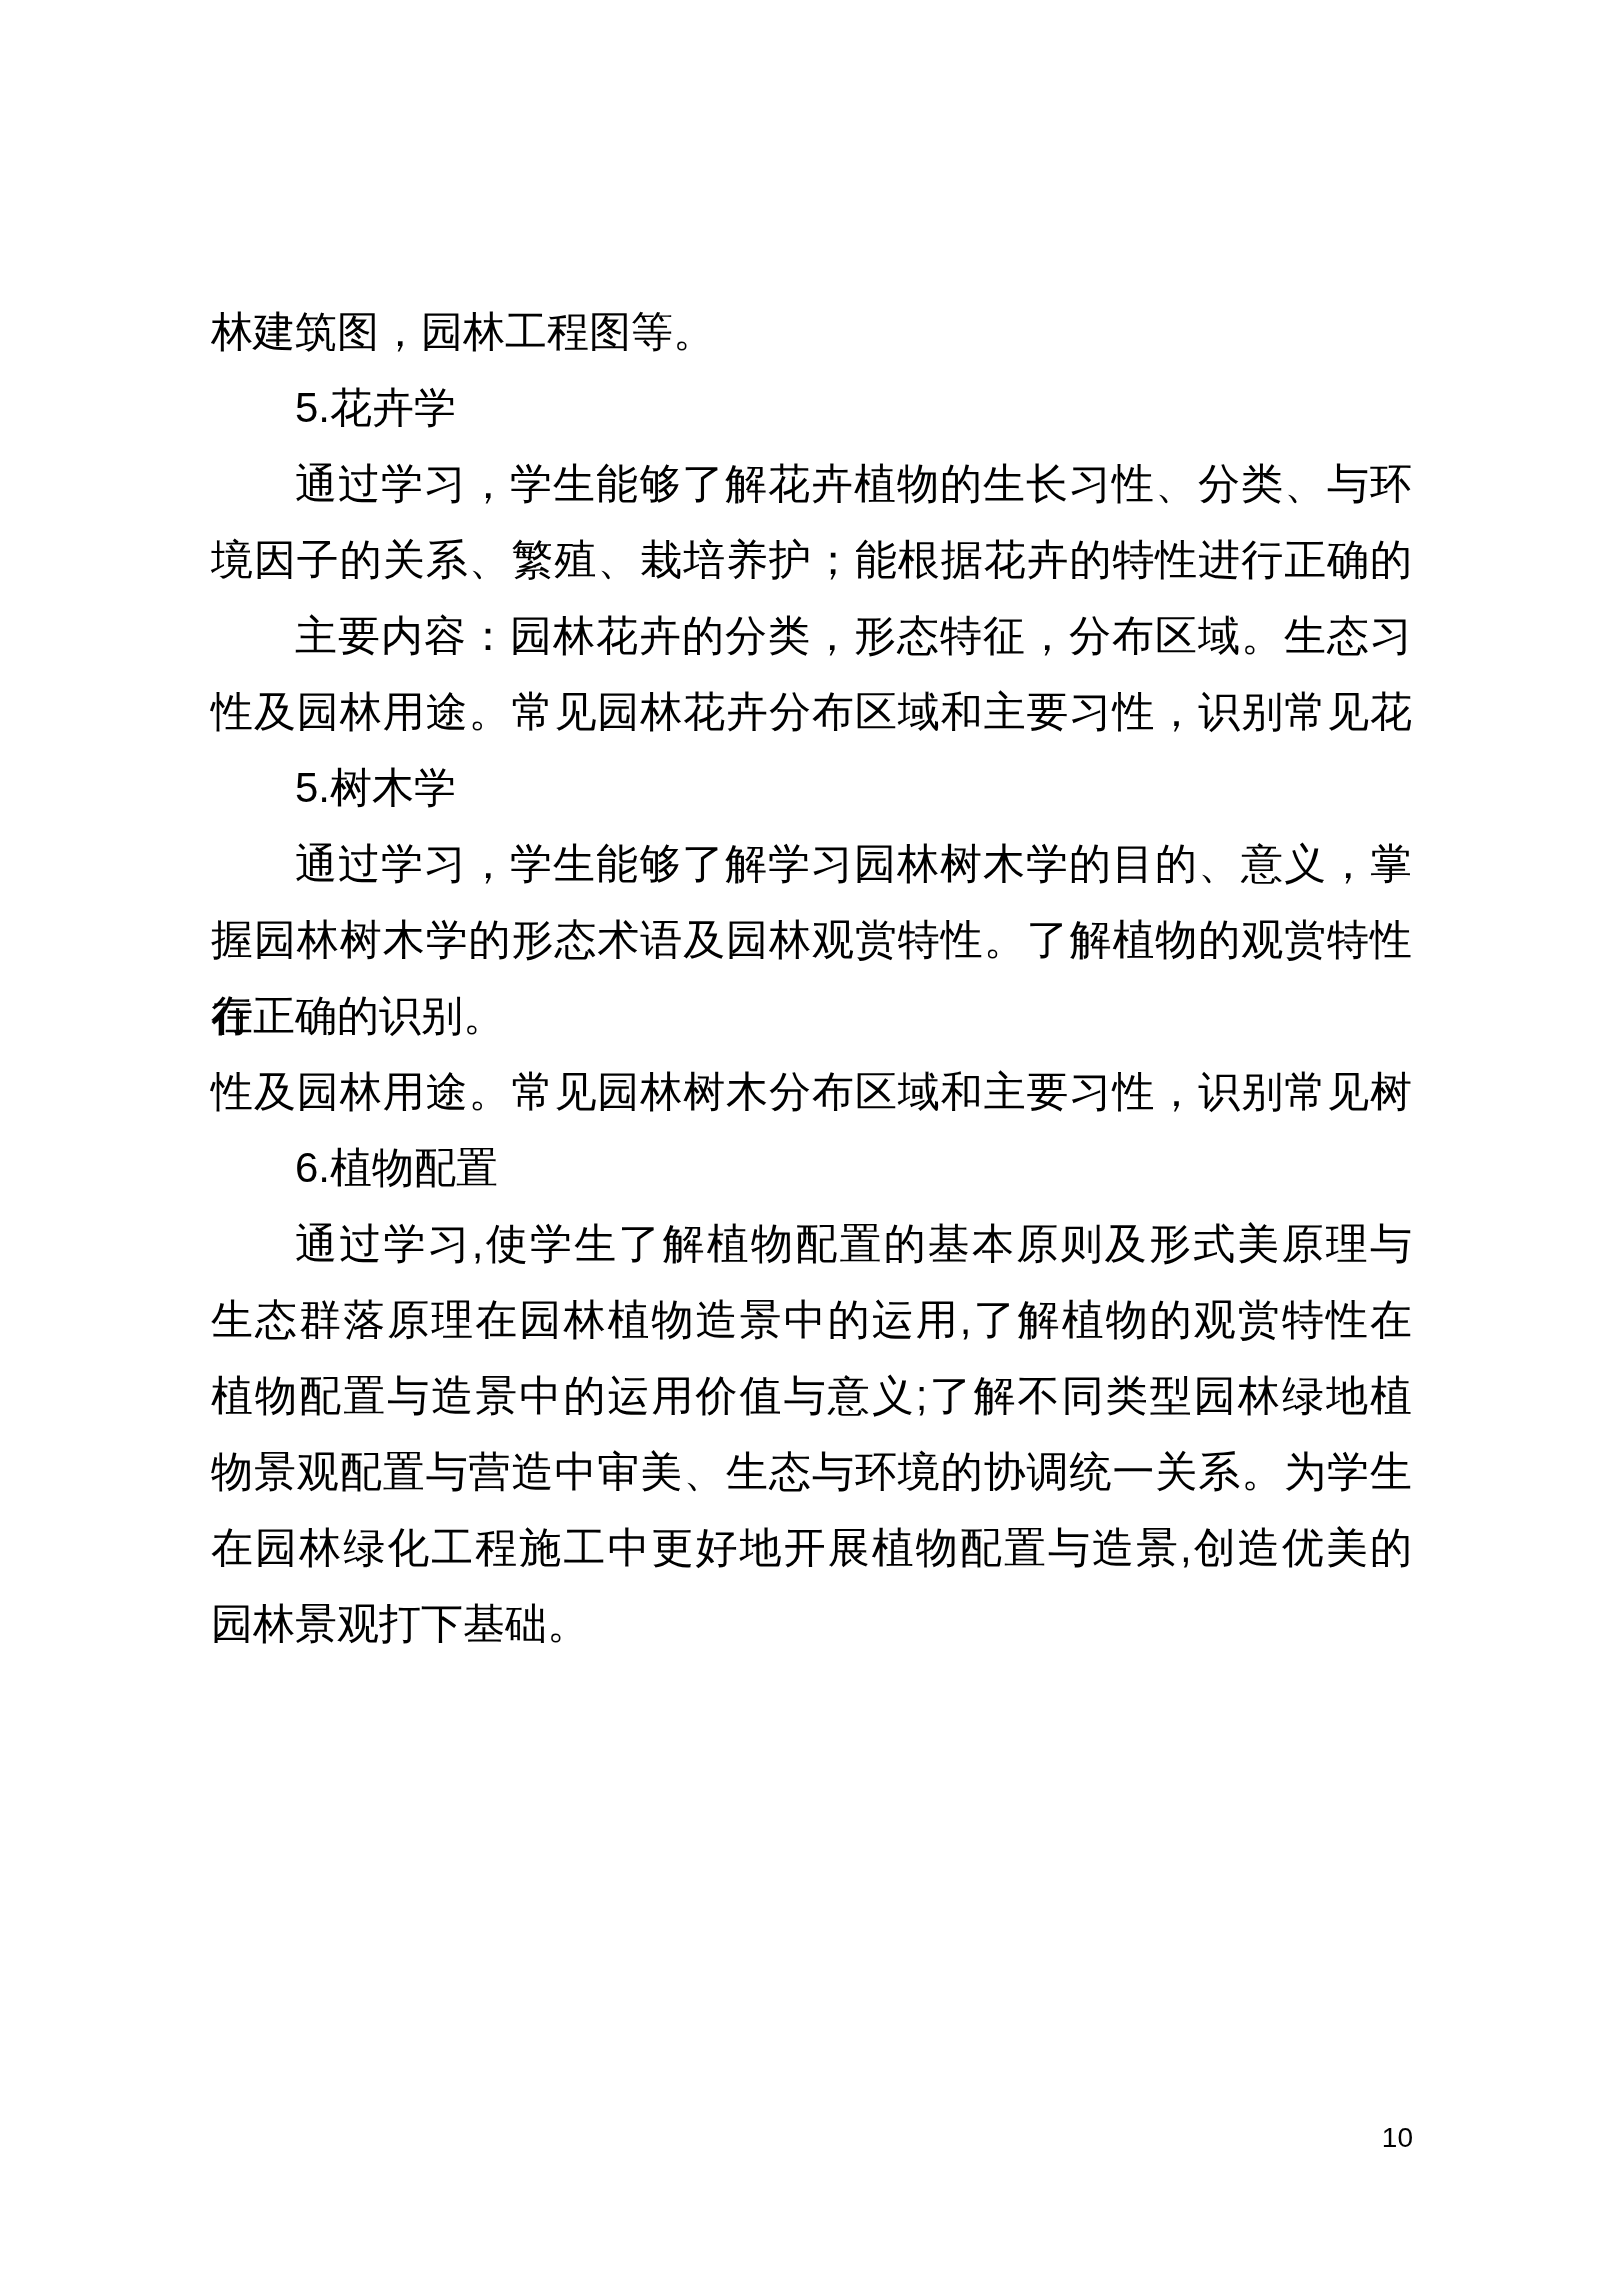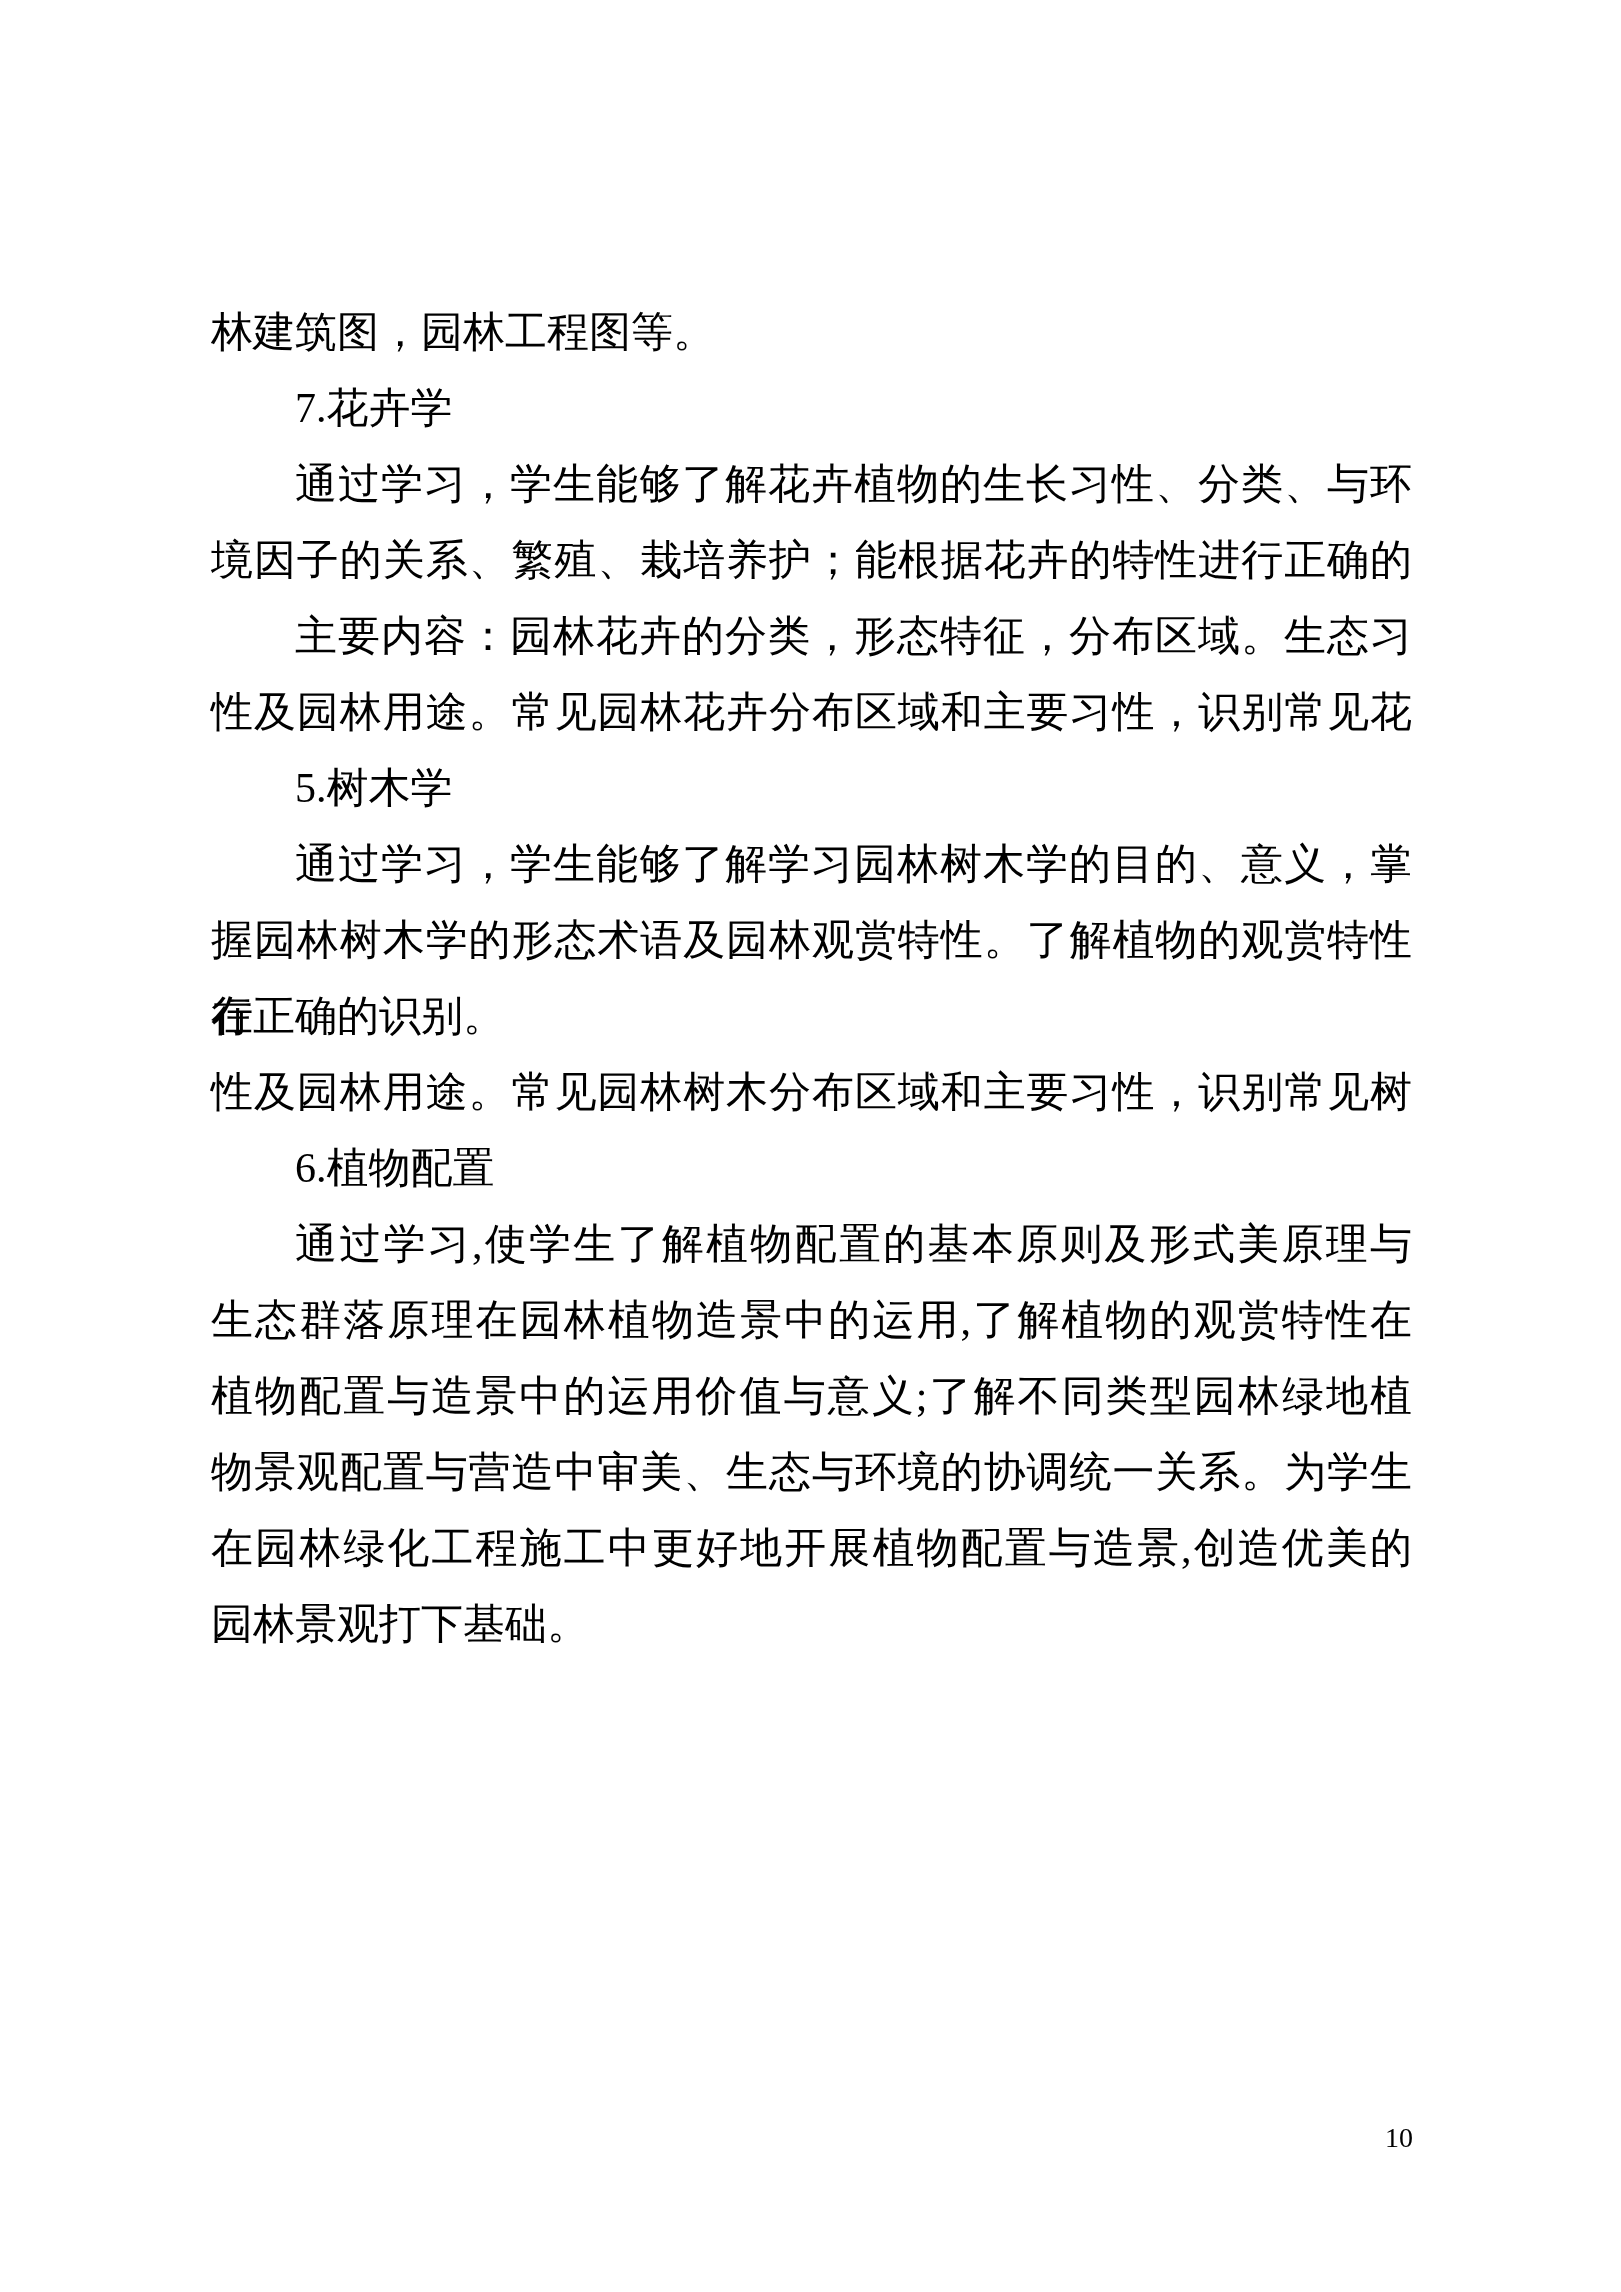--- a/index.html
+++ b/index.html
@@ -6,21 +6,21 @@
     margin: 0;
     padding: 0;
     background: #ffffff;
   }
   .page {
     position: relative;
     width: 1621px;
     height: 2293px;
     background: #ffffff;
     overflow: hidden;
-    font-family: Liberation Serif, serif;
+    font-family: Liberation Sans, sans-serif;
     color: #000000;
     border-radius: 9px;
   }
   .text-block {
     position: absolute;
     left: 211px;
     top: 294px;
     width: 1201px;
   }
   .line {
@@ -47,21 +47,21 @@
     text-align: right;
     color: #000000;
   }
 </style>
 </head>
 <body>
 
 <div class="page">
   <div class="text-block">
     <div class="line">林建筑图，园林工程图等。</div>
-    <div class="line indent">7.花卉学</div>
+    <div class="line indent">5.花卉学</div>
     <div class="line indent fill">通过学习，学生能够了解花卉植物的生长习性、分类、与环</div>
     <div class="line fill">境因子的关系、繁殖、栽培养护；能根据花卉的特性进行正确的</div>
     <div class="line indent fill">主要内容：园林花卉的分类，形态特征，分布区域。生态习</div>
     <div class="line fill">性及园林用途。常见园林花卉分布区域和主要习性，识别常见花</div>
     <div class="line indent">5.树木学</div>
     <div class="line indent fill">通过学习，学生能够了解学习园林树木学的目的、意义，掌</div>
     <div class="line fill">握园林树木学的形态术语及园林观赏特性。了解植物的观赏特性在</div>
     <div class="line">行正确的识别。</div>
     <div class="line fill">性及园林用途。常见园林树木分布区域和主要习性，识别常见树</div>
     <div class="line indent">6.植物配置</div>

